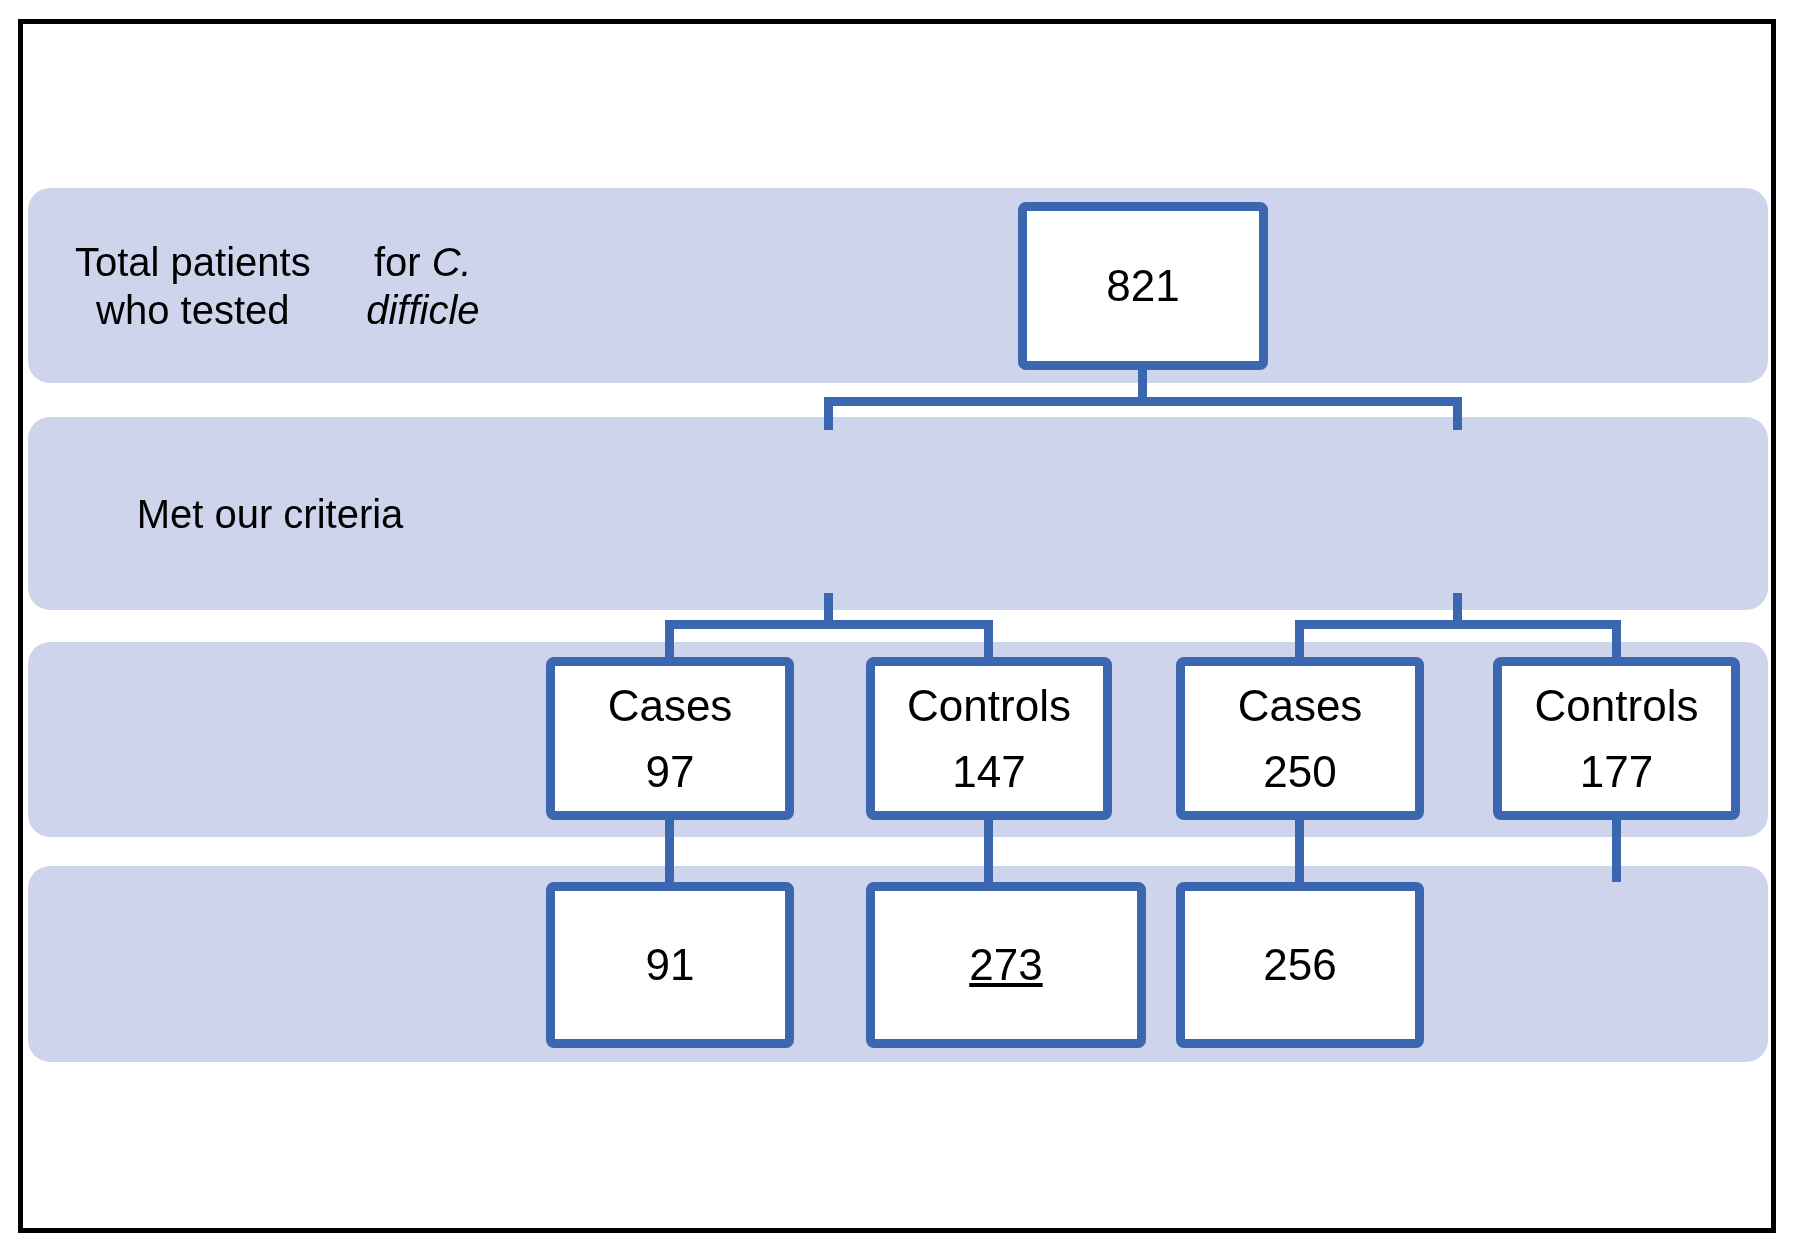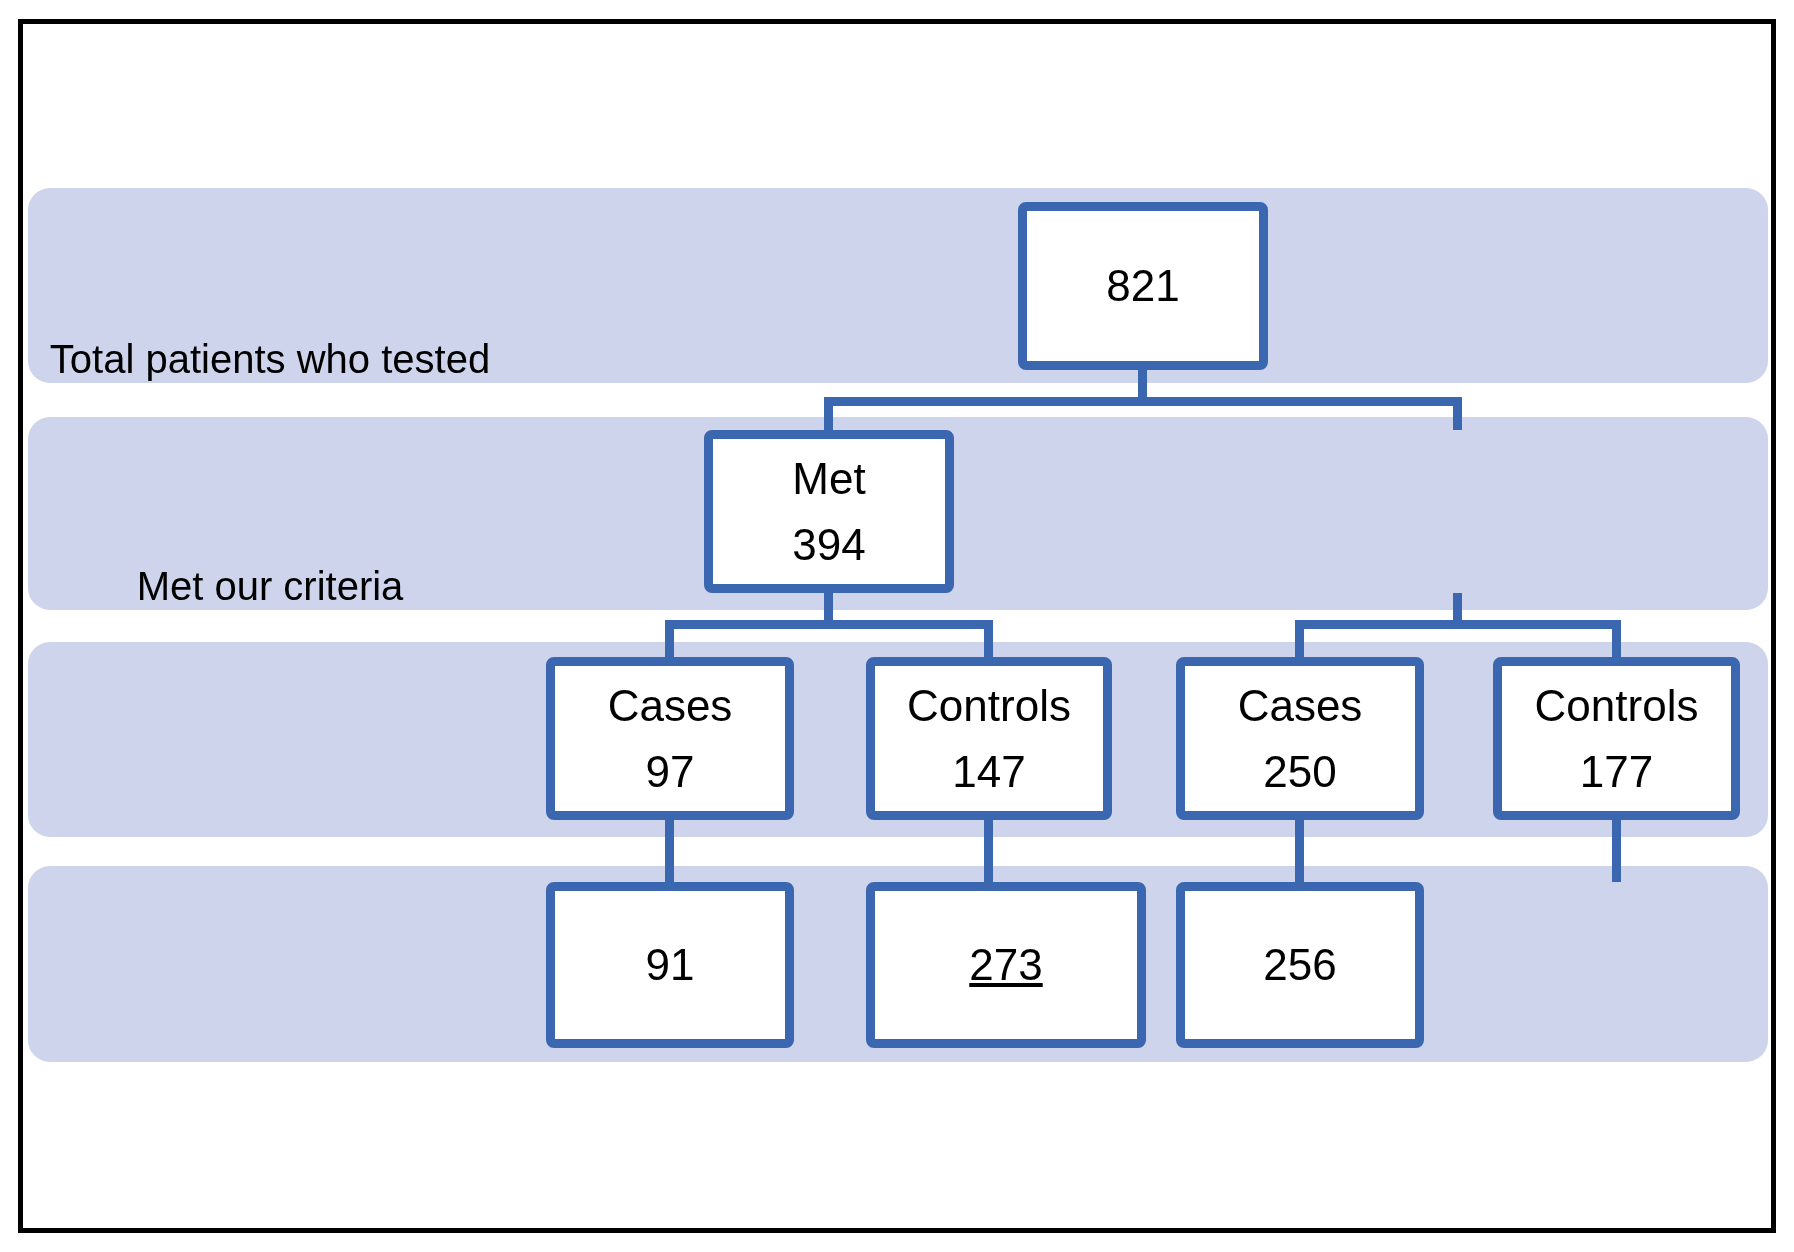--- a/index.html
+++ b/index.html
@@ -28,21 +28,21 @@
     position:absolute;left:28px;width:1740px;
     background:var(--band);
     border-radius:22px;
   }
   .band.b1{top:188px;height:195px;}
   .band.b2{top:417px;height:193px;}
   .band.b3{top:642px;height:195px;}
   .band.b4{top:866px;height:196px;}
   .row-label{
     position:absolute;left:40px;width:460px;
-    display:flex;flex-direction:column;justify-content:flex-end;align-items:center;
+    display:flex;flex-direction:row;justify-content:center;align-items:center;
     text-align:center;
     font-size:40px;line-height:48px;
     color:var(--text);
   }
   .row-label.l1{top:188px;height:195px;}
   .row-label.l2{top:417px;height:193px;}
   .row-label.l3{top:642px;height:195px;}
   .row-label.l4{top:866px;height:196px;}
   .italic{font-style:italic;}
   .conn{position:absolute;background:var(--line);}
@@ -74,20 +74,21 @@
 <div class="canvas">
   <div class="frame"></div>
 
   <div class="band b1"></div>
   <div class="band b2"></div>
   <div class="band b3"></div>
   <div class="band b4"></div>
 
   <div class="row-label l1">
     <span>Total patients who tested</span>
+    <span><span>for </span><span class="italic">C. difficle</span></span>
   </div>
   <div class="row-label l2">
     <span>Met our criteria</span>
   </div>
 
   <div class="conn" style="left:1138px;top:370px;width:9px;height:27px;"></div>
   <div class="conn" style="left:824px;top:397px;width:638px;height:9px;"></div>
   <div class="conn" style="left:824px;top:397px;width:9px;height:33px;"></div>
   <div class="conn" style="left:1453px;top:397px;width:9px;height:33px;"></div>
 
@@ -103,24 +104,20 @@
 
   <div class="conn" style="left:665px;top:820px;width:9px;height:62px;"></div>
   <div class="conn" style="left:984px;top:820px;width:9px;height:62px;"></div>
   <div class="conn" style="left:1295px;top:820px;width:9px;height:62px;"></div>
   <div class="conn" style="left:1612px;top:820px;width:9px;height:62px;"></div>
 
   <div class="node n-total">
     <span>821</span>
   </div>
 
-  <div class="node n-met">
-    <span>Met</span>
-    <span>394</span>
-  </div>
 
   <div class="node n-c97">
     <span>Cases</span>
     <span>97</span>
   </div>
   <div class="node n-c297">
     <span>Controls</span>
     <span>147</span>
   </div>
   <div class="node n-c250">

